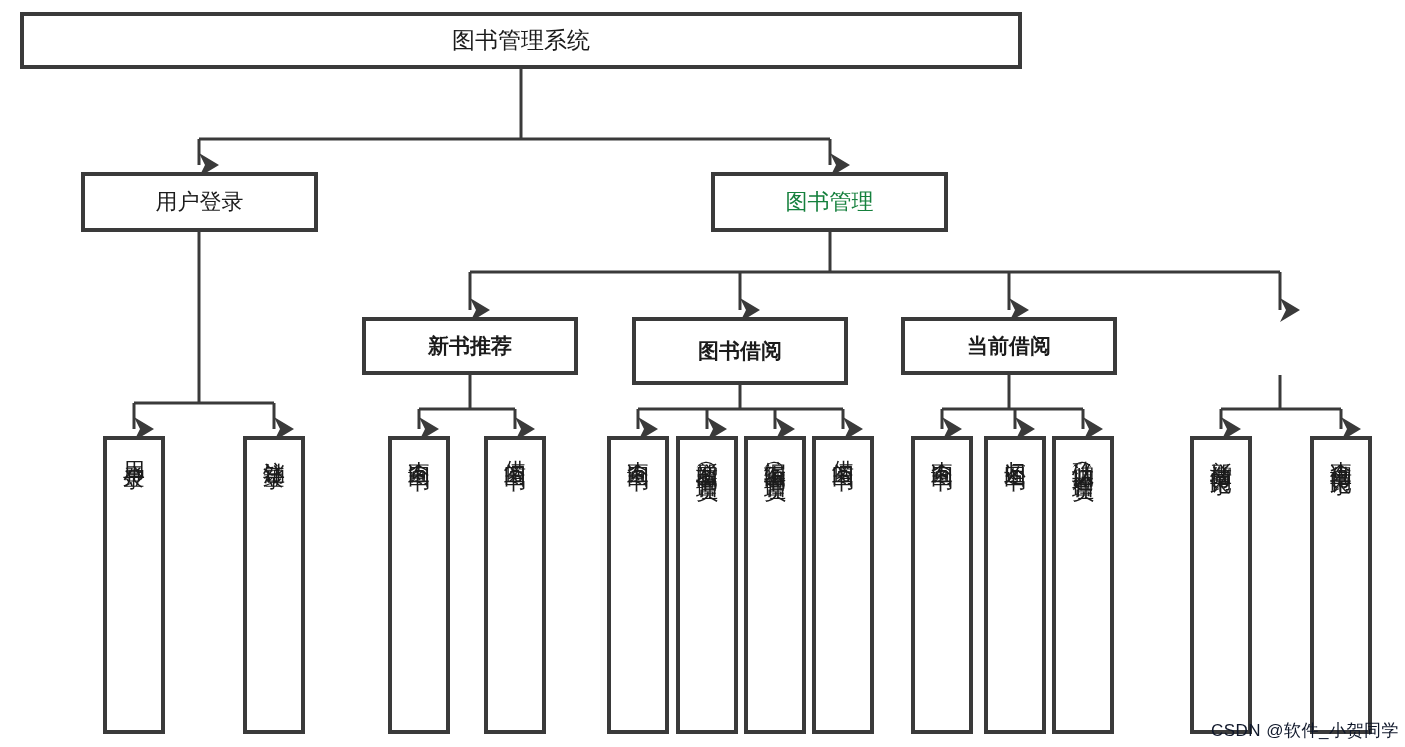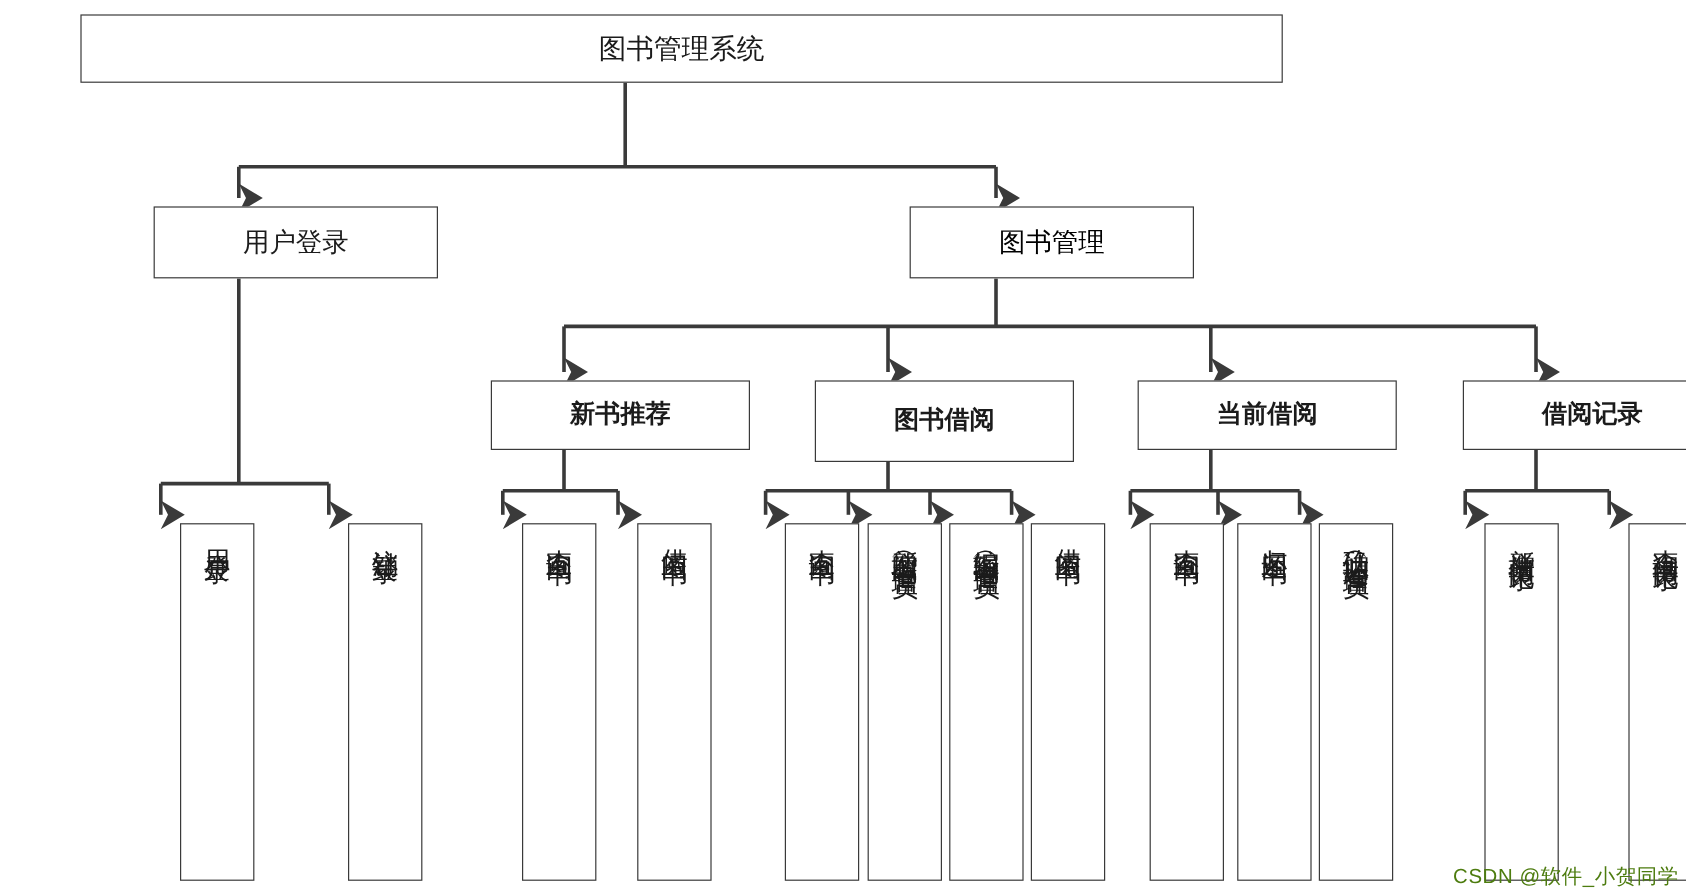--- a/index.html
+++ b/index.html
@@ -21,27 +21,26 @@
     position: absolute;
     left: 0;
     top: 0;
     width: 1405px;
     height: 747px;
   }
   .node {
     position: absolute;
     box-sizing: border-box;
     background: #ffffff;
-    border: 1px solid #14532d;
+    border: 4px solid #14532d;
     display: flex;
     align-items: center;
     justify-content: center;
     color: #1b1b1b;
     z-index: 5;
-    margin-left: 47px;
   }
   .node .label {
     line-height: 1.18;
     text-align: center;
     white-space: pre;
   }
   .node-root .label { font-size: 23px; }
   .node-l2 .label { font-size: 22px; }
   .node-l3 .label { font-size: 21px; font-weight: bold; }
   .node-leaf {
@@ -122,35 +121,32 @@
     </g>
   </svg>
 
   <div class="node node-root" style="left: 20px; top: 12px; width: 1002px; height: 57px; border-color: rgb(58, 58, 58); background: rgb(255, 255, 255); color: rgb(27, 27, 27);">
     <span class="label">图书管理系统</span>
   </div>
 
   <div class="node node-l2" style="left: 81px; top: 172px; width: 237px; height: 60px; border-color: rgb(58, 58, 58); background: rgb(255, 255, 255); color: rgb(27, 27, 27);">
     <span class="label">用户登录</span>
   </div>
-  <div class="node node-l2" style="left: 711px; top: 172px; width: 237px; height: 60px; border-color: rgb(58, 58, 58); background: rgb(255, 255, 255); color: #000000;">
+  <div class="node node-l2" style="left: 711px; top: 172px; width: 237px; height: 60px; border-color: rgb(58, 58, 58); background: rgb(255, 255, 255); color: #15803d;">
     <span class="label">图书管理</span>
   </div>
 
   <div class="node node-l3" style="left: 362px; top: 317px; width: 216px; height: 58px; border-color: rgb(58, 58, 58); background: rgb(255, 255, 255); color: rgb(27, 27, 27);">
     <span class="label">新书推荐</span>
   </div>
   <div class="node node-l3" style="left: 632px; top: 317px; width: 216px; height: 68px; border-color: rgb(58, 58, 58); background: rgb(255, 255, 255); color: rgb(27, 27, 27);">
     <span class="label">图书借阅</span>
   </div>
   <div class="node node-l3" style="left: 901px; top: 317px; width: 216px; height: 58px; border-color: rgb(58, 58, 58); background: rgb(255, 255, 255); color: rgb(27, 27, 27);">
     <span class="label">当前借阅</span>
-  </div>
-  <div class="node node-l3" style="left: 1172px; top: 317px; width: 216px; height: 58px; border-color: rgb(58, 58, 58); background: rgb(255, 255, 255); color: rgb(27, 27, 27);">
-    <span class="label">借阅记录</span>
   </div>
 
   <div class="node node-leaf" style="left: 103px; top: 436px; width: 62px; height: 298px; border-color: rgb(58, 58, 58); background: rgb(255, 255, 255); color: rgb(27, 27, 27);">
     <span class="label">用户登录</span>
   </div>
   <div class="node node-leaf" style="left: 243px; top: 436px; width: 62px; height: 298px; border-color: rgb(58, 58, 58); background: rgb(255, 255, 255); color: rgb(27, 27, 27);">
     <span class="label">注销登录</span>
   </div>
   <div class="node node-leaf" style="left: 388px; top: 436px; width: 62px; height: 298px; border-color: rgb(58, 58, 58); background: rgb(255, 255, 255); color: rgb(27, 27, 27);">
     <span class="label">查询图书</span>
@@ -179,14 +175,14 @@
   <div class="node node-leaf" style="left: 1052px; top: 436px; width: 62px; height: 298px; border-color: rgb(58, 58, 58); background: rgb(255, 255, 255); color: rgb(27, 27, 27);">
     <span class="label">确认归还（管理员）</span>
   </div>
   <div class="node node-leaf" style="left: 1190px; top: 436px; width: 62px; height: 298px; border-color: rgb(58, 58, 58); background: rgb(255, 255, 255); color: rgb(27, 27, 27);">
     <span class="label">新增借阅记录</span>
   </div>
   <div class="node node-leaf" style="left: 1310px; top: 436px; width: 62px; height: 298px; border-color: rgb(58, 58, 58); background: rgb(255, 255, 255); color: rgb(27, 27, 27);">
     <span class="label">查询借阅记录</span>
   </div>
 
-  <div class="watermark" style="color: #4d7c0f;">CSDN @软件_小贺同学</div>
+  <div class="watermark" style="color: #0f172a;">CSDN @软件_小贺同学</div>
 </div>
 
 </body></html>

